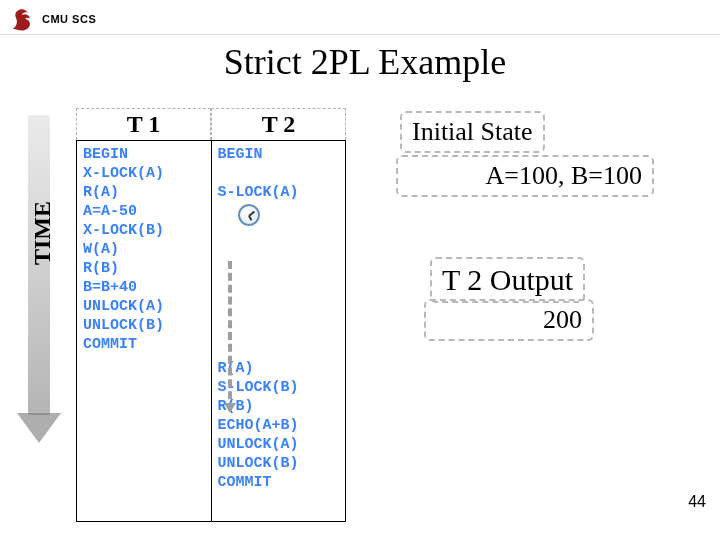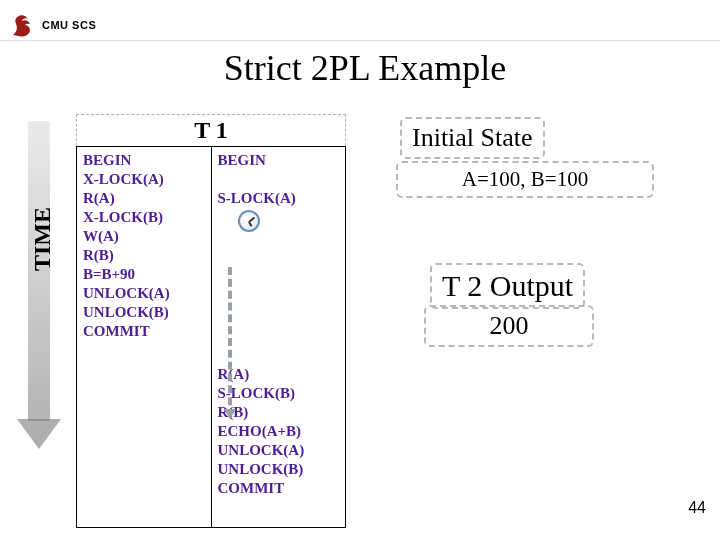--- a/index.html
+++ b/index.html
@@ -7,22 +7,23 @@
     margin: 0; padding: 0;
     width: 720px; height: 540px;
     background: #fff;
     font-family: Georgia, 'Times New Roman', serif;
     color: #000;
     position: relative;
   }
   .header {
     display: flex;
     align-items: center;
-    padding: 12px 8px 2px 8px;
+    padding: 0 8px 2px 8px;
     border-bottom: 1px solid #ddd;
+    margin-top: 6px;
   }
   .griffin {
     width: 26px; height: 26px;
     margin-right: 8px;
   }
   .school {
     font-family: Verdana, Arial, sans-serif;
     font-size: 11px;
     font-weight: bold;
     letter-spacing: 0.5px;
@@ -87,24 +88,24 @@
     padding: 2px 0;
     font-family: Georgia, serif;
   }
   .sched-body {
     display: flex;
     border: 1px solid #000;
   }
   .col {
     flex: 1;
     padding: 4px 6px;
-    font-family: Liberation Serif, serif;
+    font-family: Liberation Mono, monospace;
     font-size: 15px;
     font-weight: bold;
-    color: #4c1d95;
+    color: #3b82f6;
     line-height: 1.3;
     min-height: 380px;
     position: relative;
   }
   .col + .col { border-left: 1px solid #000; }
   .row { height: 19px; white-space: pre; }
   .clock {
     width: 22px; height: 22px;
     border: 2px solid #6a8fb8;
     border-radius: 50%;
@@ -136,24 +137,24 @@
     border-left: 6px solid transparent;
     border-right: 6px solid transparent;
     border-top: 10px solid #9aa0a6;
   }
   .panel {
     position: absolute;
     border: 2px dashed #b8b8b8;
     border-radius: 6px;
     padding: 4px 10px;
     font-family: Georgia, serif;
-    text-align: center;
+    text-align: right;
   }
   .panel-label { left: 400px; top: 24px; font-size: 26px; }
-  .panel-state { left: 396px; top: 68px; font-size: 21px; width: 258px; }
+  .panel-state { left: 396px; top: 68px; font-size: 26px; width: 258px; }
   .panel-olabel { left: 430px; top: 170px; font-size: 30px; }
   .panel-output { left: 424px; top: 212px; font-size: 26px; width: 170px; }
   .pagenum {
     position: absolute;
     right: 14px; bottom: 22px;
     font-size: 16px;
     font-family: Arial, sans-serif;
   }
 </style>
 </head>
@@ -172,30 +173,32 @@
 
   <div class="time-arrow">
     <div class="time-shaft"></div>
     <div class="time-head"></div>
     <div class="time-label">TIME</div>
   </div>
 
   <div class="sched">
     <div class="sched-head">
       <div class="sched-h">T 1</div>
+      <div class="sched-h">T 2</div>
     </div>
     <div class="sched-body">
       <div class="col">
         <div class="row">BEGIN</div>
         <div class="row">X-LOCK(A)</div>
         <div class="row">R(A)</div>
+        <div class="row">A=A-50</div>
         <div class="row">X-LOCK(B)</div>
         <div class="row">W(A)</div>
         <div class="row">R(B)</div>
-        <div class="row">B=B+90</div>
+        <div class="row">B=B+40</div>
         <div class="row">UNLOCK(A)</div>
         <div class="row">UNLOCK(B)</div>
         <div class="row">COMMIT</div>
       </div>
       <div class="col">
         <div class="row">BEGIN</div>
         <div class="row"></div>
         <div class="row">S-LOCK(A)</div>
         <div class="clock"></div>
         <div class="wait-line"></div>

